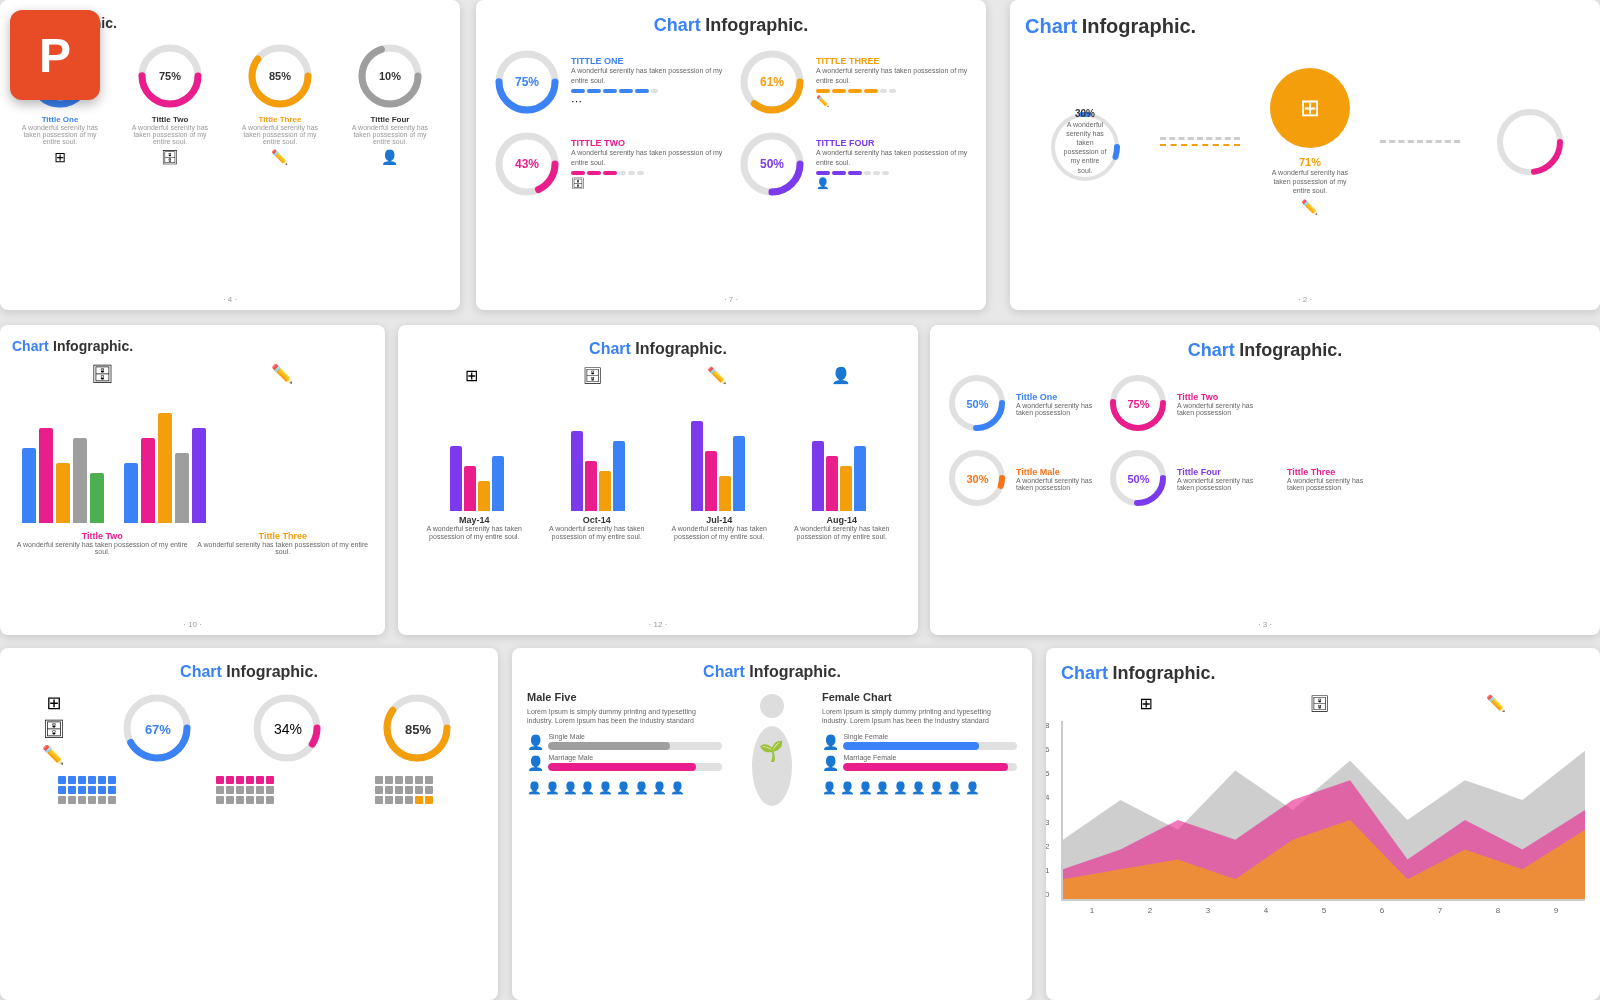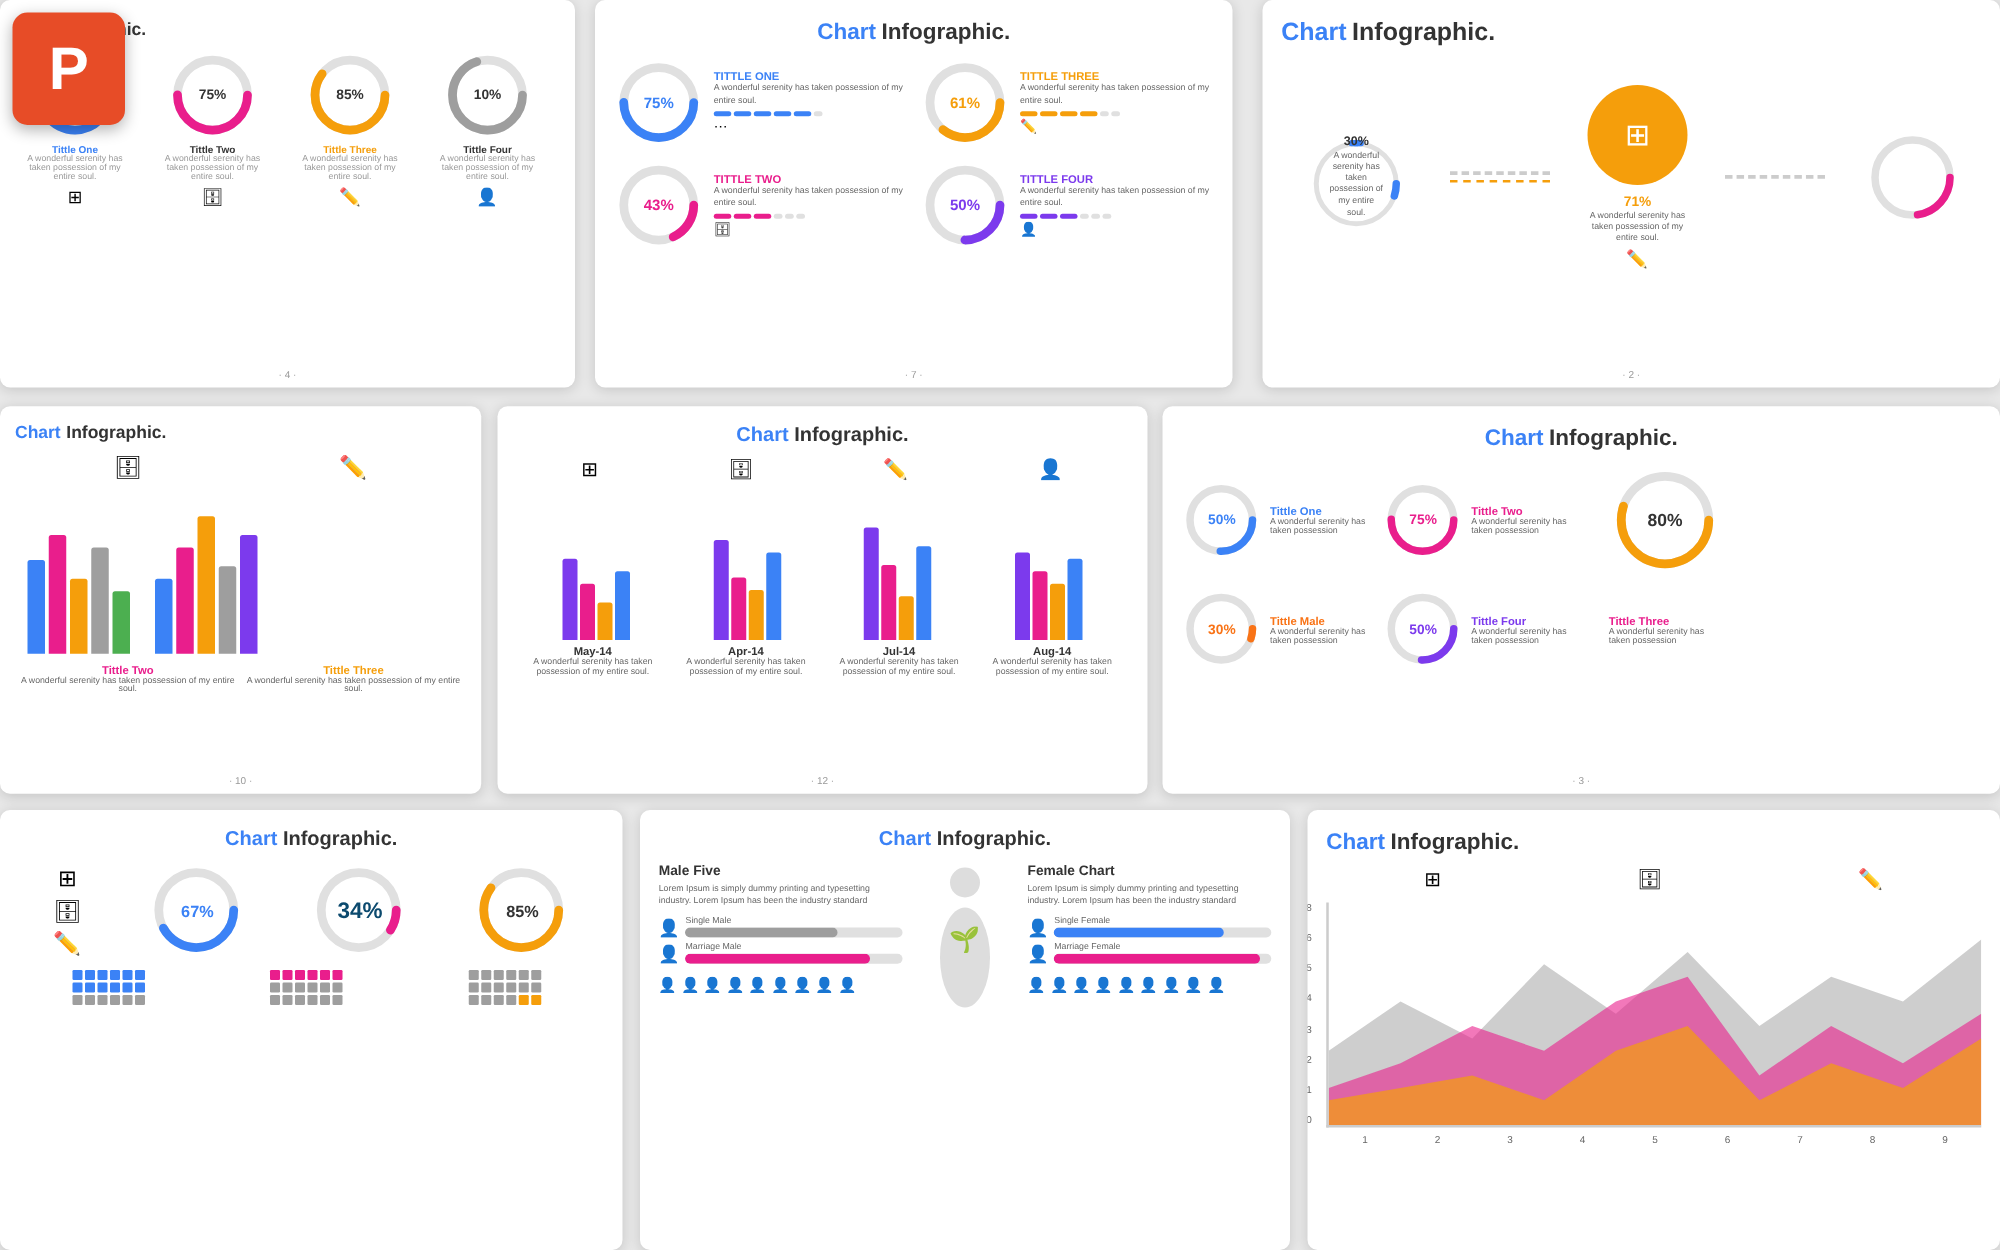--- a/index.html
+++ b/index.html
@@ -455,21 +455,21 @@
         </div>
       </div>
     </div>
 
     <div style="display:flex;justify-content:space-around;margin-top:4px;">
       <div style="text-align:center;flex:1;">
         <div style="font-size:9px;font-weight:bold;color:#333">May-14</div>
         <div style="font-size:7px;color:#666;line-height:1.2">A wonderful serenity has taken possession of my entire soul.</div>
       </div>
       <div style="text-align:center;flex:1;">
-        <div style="font-size:9px;font-weight:bold;color:#333">Apr-14</div>
+        <div style="font-size:9px;font-weight:bold;color:#333">Oct-14</div>
         <div style="font-size:7px;color:#666;line-height:1.2">A wonderful serenity has taken possession of my entire soul.</div>
       </div>
       <div style="text-align:center;flex:1;">
         <div style="font-size:9px;font-weight:bold;color:#333">Jul-14</div>
         <div style="font-size:7px;color:#666;line-height:1.2">A wonderful serenity has taken possession of my entire soul.</div>
       </div>
       <div style="text-align:center;flex:1;">
         <div style="font-size:9px;font-weight:bold;color:#333">Aug-14</div>
         <div style="font-size:7px;color:#666;line-height:1.2">A wonderful serenity has taken possession of my entire soul.</div>
       </div>
@@ -508,29 +508,20 @@
             <circle cx="32" cy="32" r="25" fill="none" stroke="#e91e8c" stroke-width="6" stroke-dasharray="118 157" stroke-dashoffset="39" stroke-linecap="round"></circle>
           </svg>
           <span style="position:absolute;top:50%;left:50%;transform:translate(-50%,-50%);font-size:11px;font-weight:bold;color:#e91e8c">75%</span>
         </div>
         <div>
           <div style="font-size:9px;font-weight:700;color:#e91e8c">Tittle Two</div>
           <div style="font-size:7px;color:#666;max-width:80px">A wonderful serenity has taken possession</div>
         </div>
       </div>
 
-      <div style="display:flex;align-items:center;gap:6px;margin-left:20px;">
-        <div style="position:relative;width:90px;height:90px;">
-          <svg width="90" height="90" viewBox="0 0 90 90">
-            <circle cx="45" cy="45" r="35" fill="none" stroke="#e0e0e0" stroke-width="7"></circle>
-            <circle cx="45" cy="45" r="35" fill="none" stroke="#f59e0b" stroke-width="7" stroke-dasharray="176 220" stroke-dashoffset="55" stroke-linecap="round"></circle>
-          </svg>
-          <span style="position:absolute;top:50%;left:50%;transform:translate(-50%,-50%);font-size:14px;font-weight:bold;color:#333">80%</span>
-        </div>
-      </div>
     </div>
 
     <div style="display:flex;align-items:center;gap:10px;">
 
       <div style="display:flex;align-items:center;gap:6px;">
         <div style="position:relative;width:65px;height:65px;">
           <svg width="65" height="65" viewBox="0 0 65 65">
             <circle cx="32" cy="32" r="25" fill="none" stroke="#e0e0e0" stroke-width="6"></circle>
             <circle cx="32" cy="32" r="25" fill="none" stroke="#f97316" stroke-width="6" stroke-dasharray="47 157" stroke-dashoffset="39" stroke-linecap="round"></circle>
           </svg>
@@ -586,21 +577,21 @@
           <circle cx="37" cy="37" r="30" fill="none" stroke="#3b82f6" stroke-width="7" stroke-dasharray="126 188" stroke-dashoffset="47" stroke-linecap="round"></circle>
         </svg>
         <span style="position:absolute;top:50%;left:50%;transform:translate(-50%,-50%);font-size:13px;font-weight:bold;color:#3b82f6">67%</span>
       </div>
 
       <div style="position:relative;width:75px;height:75px;">
         <svg width="75" height="75" viewBox="0 0 75 75">
           <circle cx="37" cy="37" r="30" fill="none" stroke="#e0e0e0" stroke-width="7"></circle>
           <circle cx="37" cy="37" r="30" fill="none" stroke="#e91e8c" stroke-width="7" stroke-dasharray="64 188" stroke-dashoffset="47" stroke-linecap="round"></circle>
         </svg>
-        <span style="position:absolute;top:50%;left:50%;transform:translate(-50%,-50%);font-size:18px;font-weight:bold;color:#0c4a6e">34%</span>
+        <span style="position:absolute;top:50%;left:50%;transform:translate(-50%,-50%);font-size:14px;font-weight:normal;color:#000000">34%</span>
       </div>
 
       <div style="position:relative;width:75px;height:75px;">
         <svg width="75" height="75" viewBox="0 0 75 75">
           <circle cx="37" cy="37" r="30" fill="none" stroke="#e0e0e0" stroke-width="7"></circle>
           <circle cx="37" cy="37" r="30" fill="none" stroke="#f59e0b" stroke-width="7" stroke-dasharray="160 188" stroke-dashoffset="47" stroke-linecap="round"></circle>
         </svg>
         <span style="position:absolute;top:50%;left:50%;transform:translate(-50%,-50%);font-size:13px;font-weight:bold;color:#333">85%</span>
       </div>
     </div>

